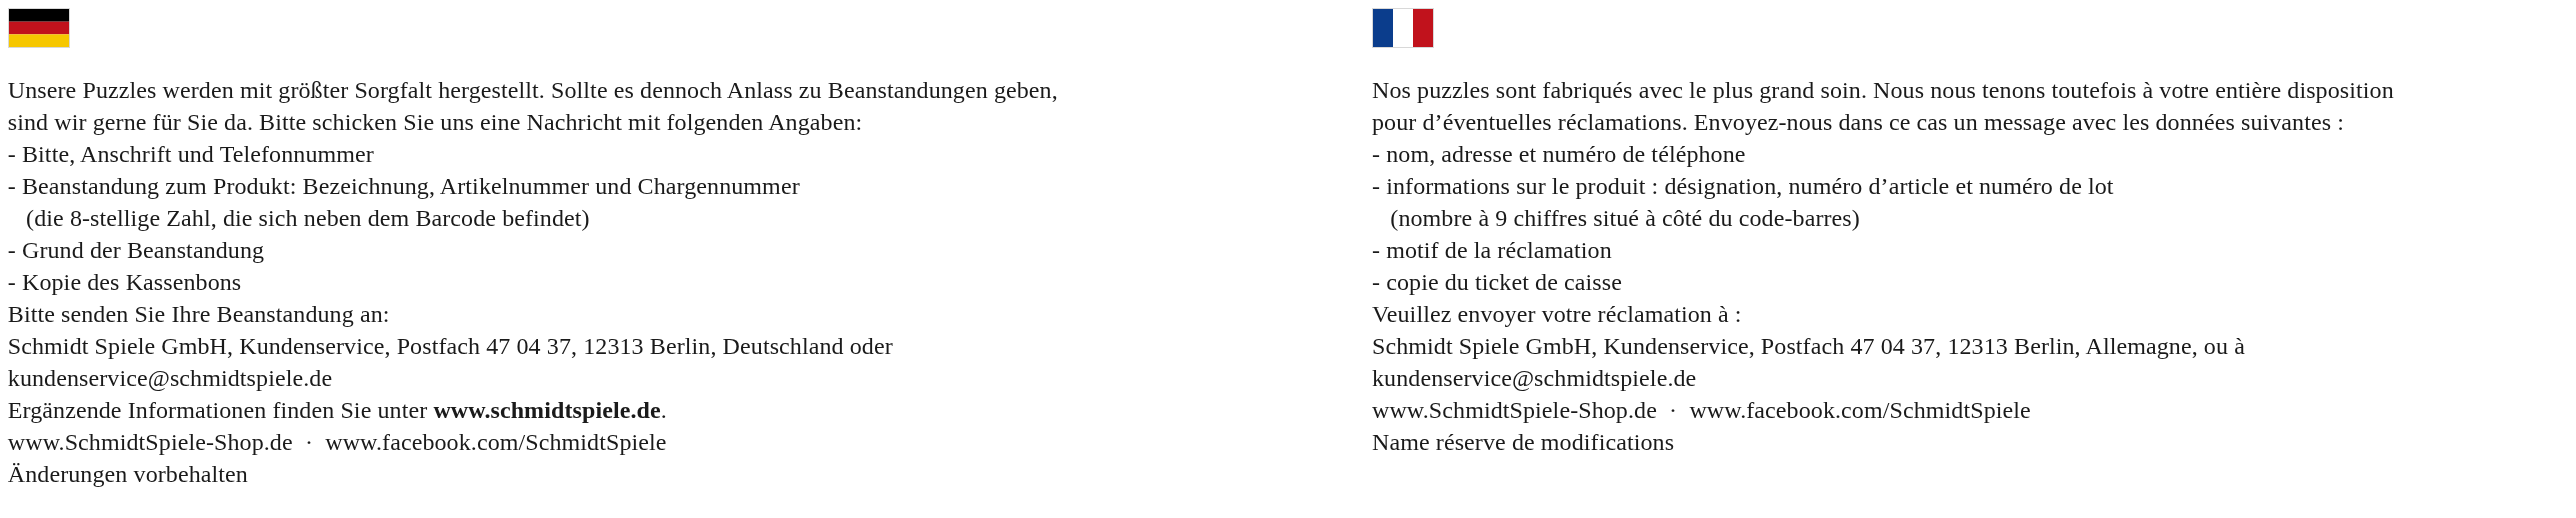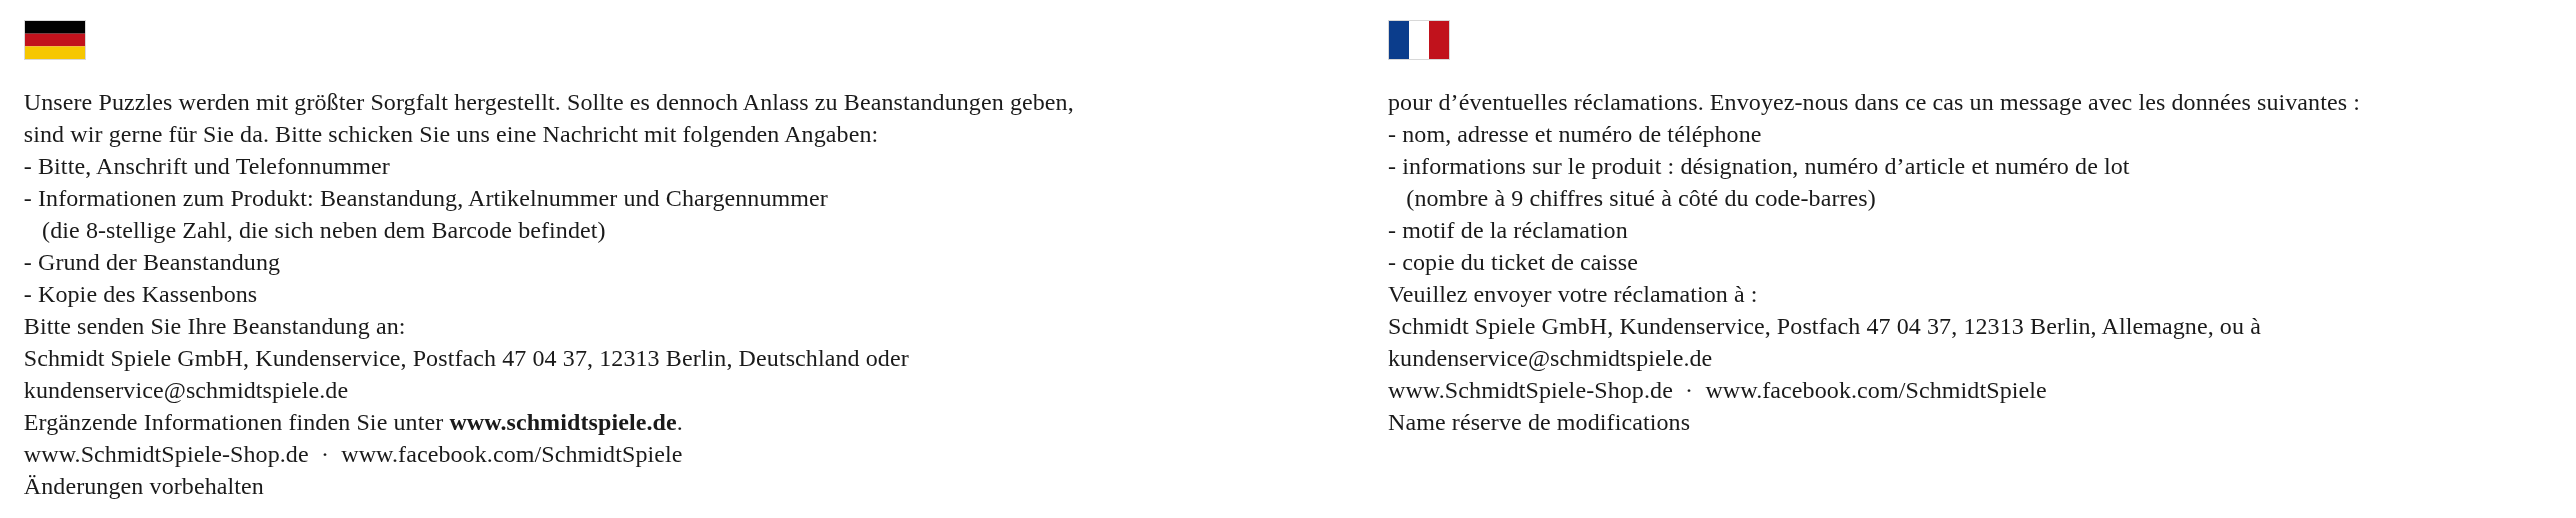--- a/index.html
+++ b/index.html
@@ -14,22 +14,21 @@
     color: #1a1a1a;
     overflow: hidden;
   }
   .page {
     position: relative;
     width: 2576px;
     height: 518px;
   }
   .column {
     position: absolute;
-    top: 16px;
-    margin-left: 16px;
+    top: 4px;
   }
   .column-de {
     left: 7.8px;
     width: 1270px;
   }
   .column-fr {
     left: 1372px;
     width: 1198px;
   }
   .flag {
@@ -70,21 +69,21 @@
       <svg viewBox="0 0 96 62" preserveAspectRatio="none">
         <rect x="0" y="0" width="96" height="20.67" fill="#000000"></rect>
         <rect x="0" y="20.67" width="96" height="20.67" fill="#c1121c"></rect>
         <rect x="0" y="41.34" width="96" height="20.66" fill="#f6c700"></rect>
       </svg>
     </div>
     <div class="lines">
         <div class="line">Unsere Puzzles werden mit größter Sorgfalt hergestellt. Sollte es dennoch Anlass zu Beanstandungen geben,</div>
         <div class="line">sind wir gerne für Sie da. Bitte schicken Sie uns eine Nachricht mit folgenden Angaben:</div>
         <div class="line">- Bitte, Anschrift und Telefonnummer</div>
-        <div class="line">- Informationen zum Produkt: Beanstandung, Artikelnummer und Chargennummer</div>
+        <div class="line">- Beanstandung zum Produkt: Bezeichnung, Artikelnummer und Chargennummer</div>
         <div class="line">   (die 8-stellige Zahl, die sich neben dem Barcode befindet)</div>
         <div class="line">- Grund der Beanstandung</div>
         <div class="line">- Kopie des Kassenbons</div>
         <div class="line">Bitte senden Sie Ihre Beanstandung an:</div>
         <div class="line">Schmidt Spiele GmbH, Kundenservice, Postfach 47 04 37, 12313 Berlin, Deutschland oder</div>
         <div class="line">kundenservice@schmidtspiele.de</div>
         <div class="line">Ergänzende Informationen finden Sie unter <b>www.schmidtspiele.de</b>.</div>
         <div class="line">www.SchmidtSpiele-Shop.de  ·  www.facebook.com/SchmidtSpiele</div>
         <div class="line">Änderungen vorbehalten</div>
       </div>
@@ -92,20 +91,21 @@
 
   <div class="column column-fr">
     <div class="flag">
       <svg viewBox="0 0 96 62" preserveAspectRatio="none">
         <rect x="0" y="0" width="32" height="62" fill="#0b3d8c"></rect>
         <rect x="32" y="0" width="32" height="62" fill="#ffffff"></rect>
         <rect x="64" y="0" width="32" height="62" fill="#c1121c"></rect>
       </svg>
     </div>
     <div class="lines">
+        <div class="line">Nos puzzles sont fabriqués avec le plus grand soin. Nous nous tenons toutefois à votre entière disposition</div>
         <div class="line">pour d’éventuelles réclamations. Envoyez-nous dans ce cas un message avec les données suivantes :</div>
         <div class="line">- nom, adresse et numéro de téléphone</div>
         <div class="line">- informations sur le produit : désignation, numéro d’article et numéro de lot</div>
         <div class="line">   (nombre à 9 chiffres situé à côté du code-barres)</div>
         <div class="line">- motif de la réclamation</div>
         <div class="line">- copie du ticket de caisse</div>
         <div class="line">Veuillez envoyer votre réclamation à :</div>
         <div class="line">Schmidt Spiele GmbH, Kundenservice, Postfach 47 04 37, 12313 Berlin, Allemagne, ou à</div>
         <div class="line">kundenservice@schmidtspiele.de</div>
         <div class="line">www.SchmidtSpiele-Shop.de  ·  www.facebook.com/SchmidtSpiele</div>

